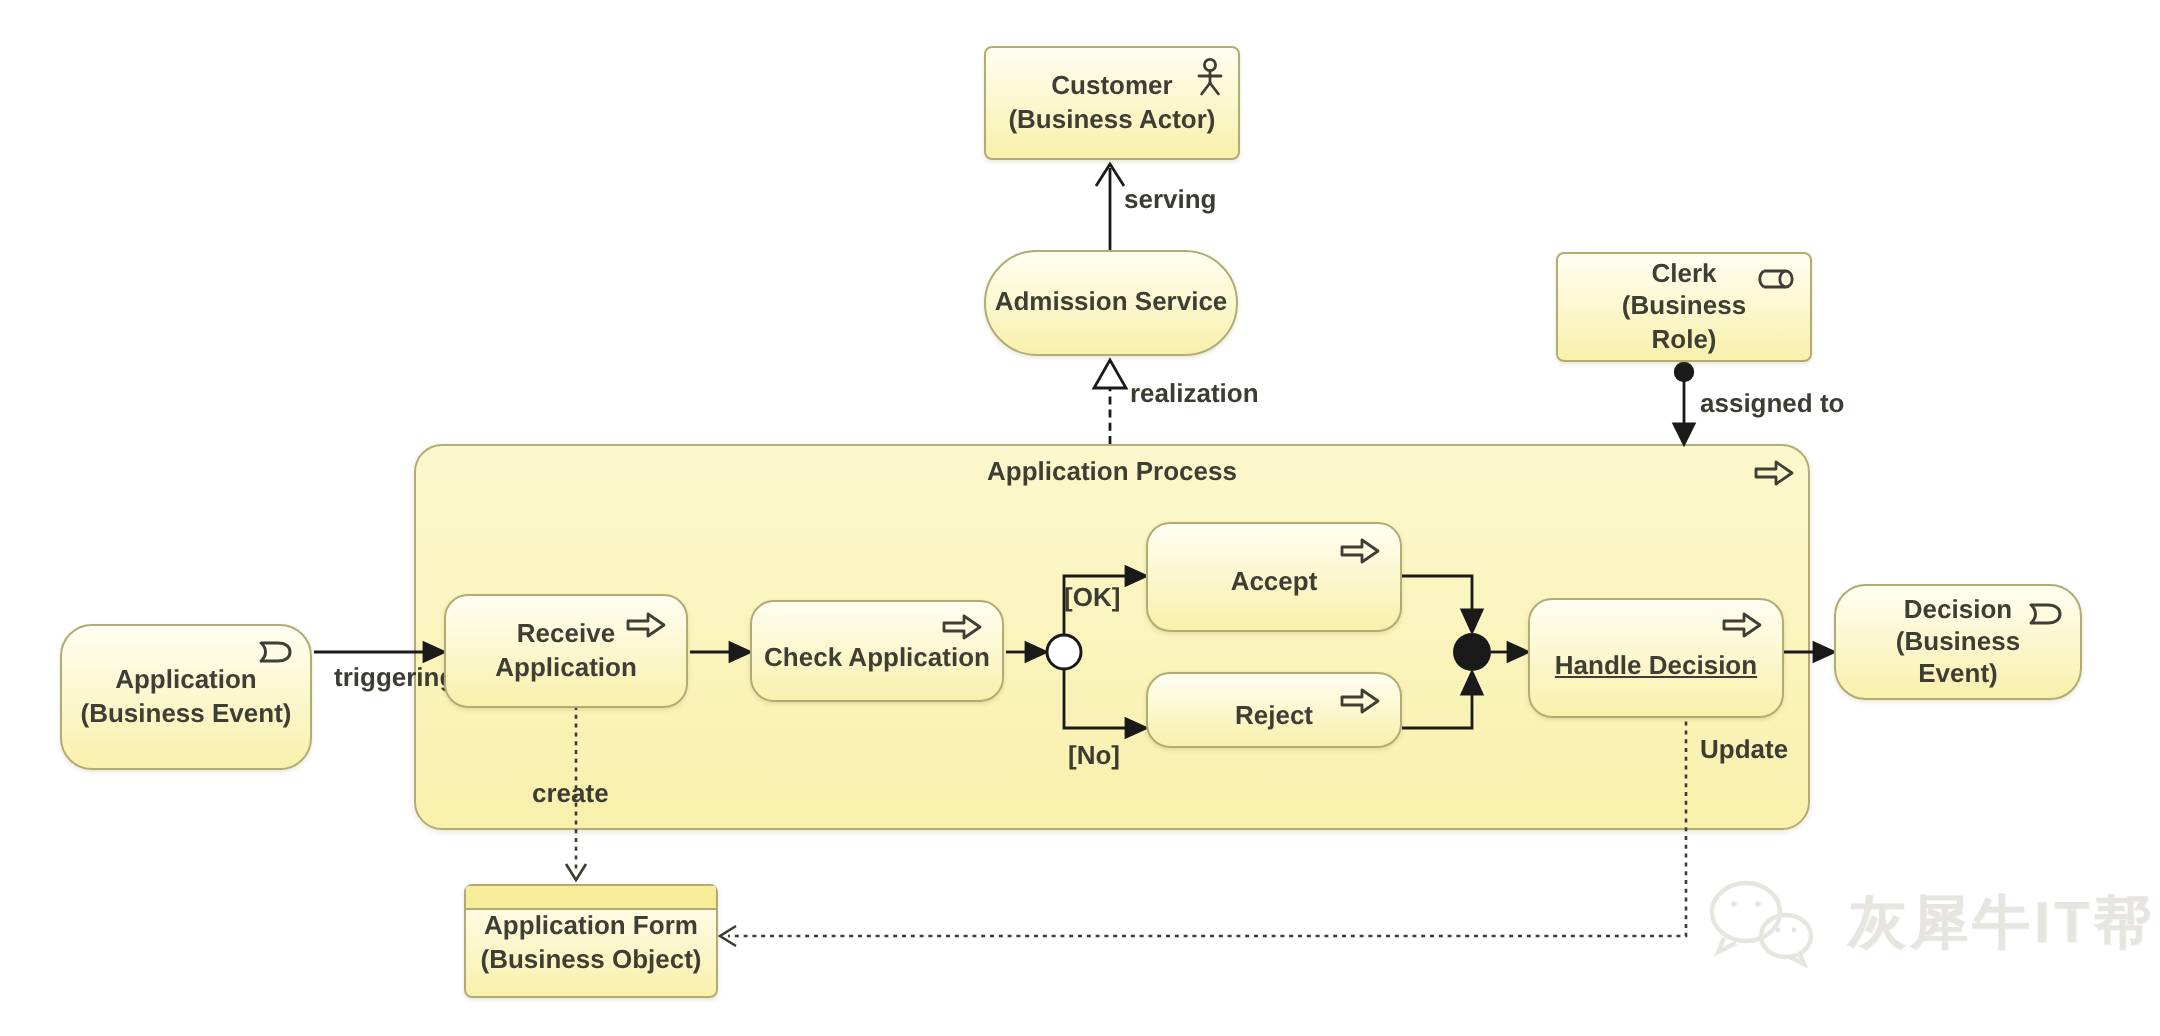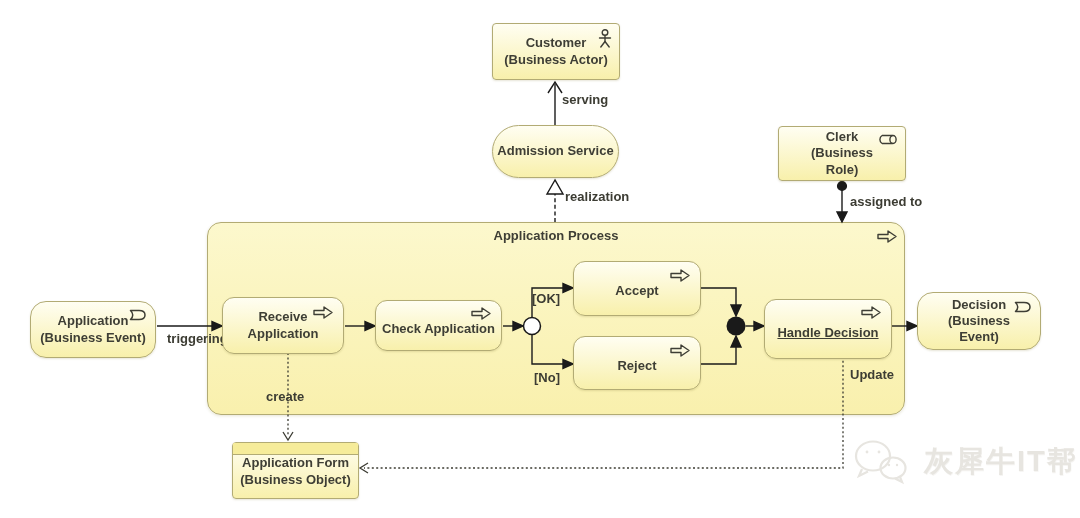--- a/index.html
+++ b/index.html
@@ -37,25 +37,25 @@
   svg.wires{position:absolute;left:0;top:0;width:1080px;height:518px;}
   .watermark{
     position:absolute;left:852px;top:438px;display:flex;align-items:center;gap:16px;
     color:#e7e5e0;font-size:29px;font-weight:700;letter-spacing:2px;
     text-shadow:0.5px 0.5px 0 #f6f5f3;
   }
   
   #n-customer{left:492px;top:23px;width:128px;height:57px;}
   #n-admission{left:492px;top:125px;width:127px;height:53px;}
   #n-clerk{left:778px;top:126px;width:128px;height:55px;}
-  #n-app-event{left:30px;top:301px;width:126px;height:57px;}
+  #n-app-event{left:30px;top:312px;width:126px;height:73px;}
   #n-receive{left:222px;top:297px;width:122px;height:57px;}
   #n-check{left:375px;top:300px;width:127px;height:51px;}
   #n-accept{left:573px;top:261px;width:128px;height:55px;}
-  #n-reject{left:573px;top:336px;width:128px;height:54px;}
+  #n-reject{left:573px;top:336px;width:128px;height:38px;}
   #n-handle{left:764px;top:299px;width:128px;height:60px;text-decoration:underline;}
   #n-decision{left:917px;top:292px;width:124px;height:58px;}
   #n-form{left:232px;top:442px;width:127px;height:57px;padding-top:2px;}
   #n-form .band{
     position:absolute;left:0;top:0;right:0;height:11px;
     background:#f6ec9a;border-bottom:1px solid #b2ab74;border-radius:1px 1px 0 0;
   }
   #n-clerk .lbl{width:86px;}
   #n-decision .lbl{width:88px;}
   #n-receive .lbl{width:92px;}

